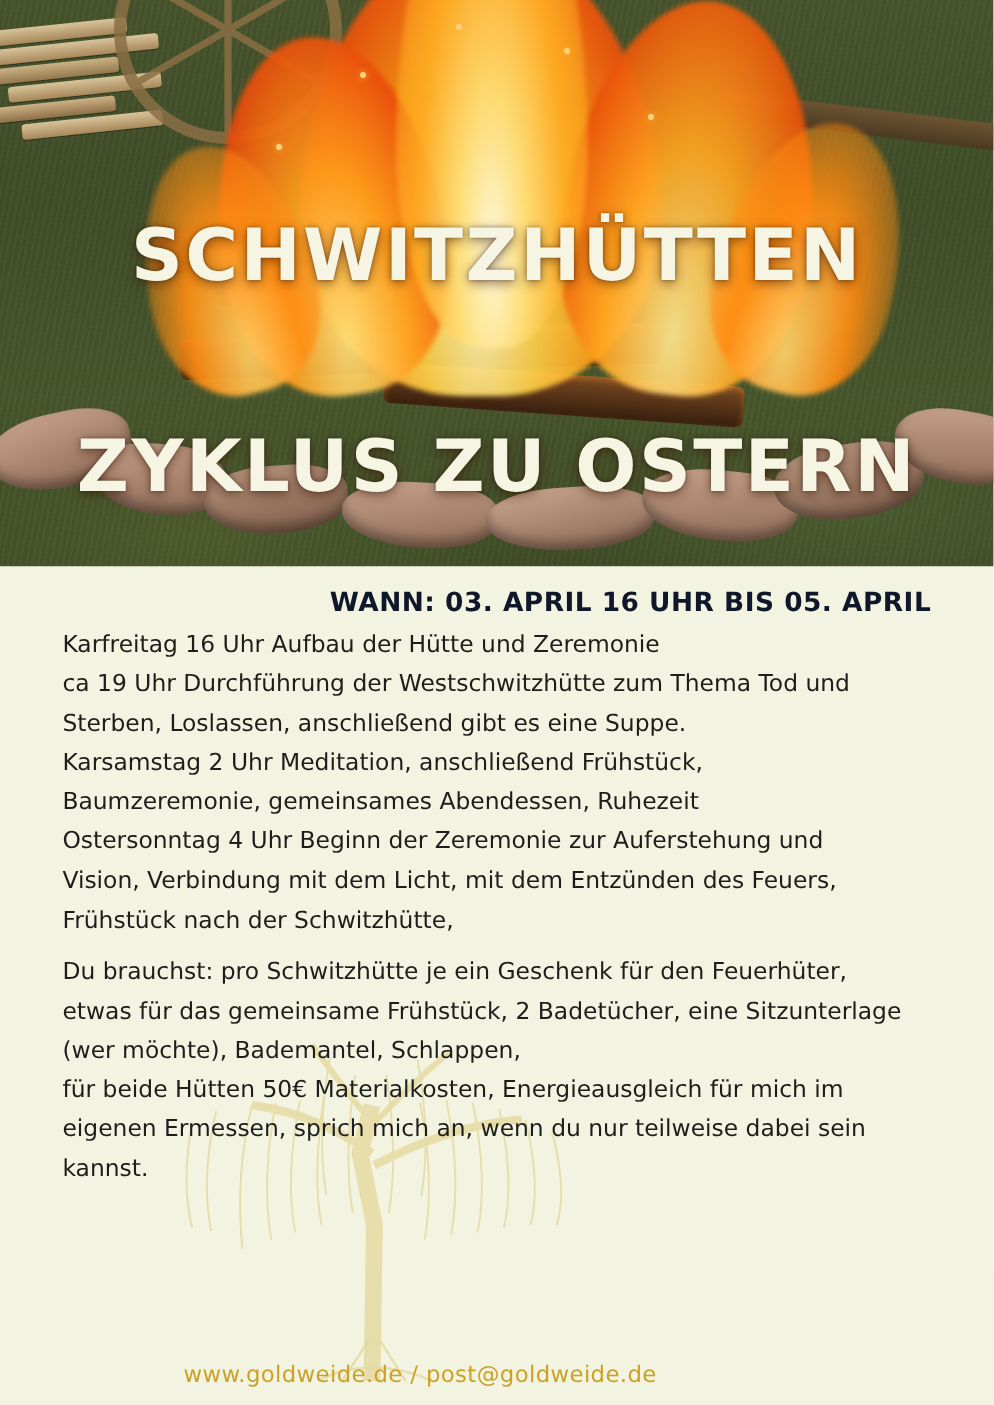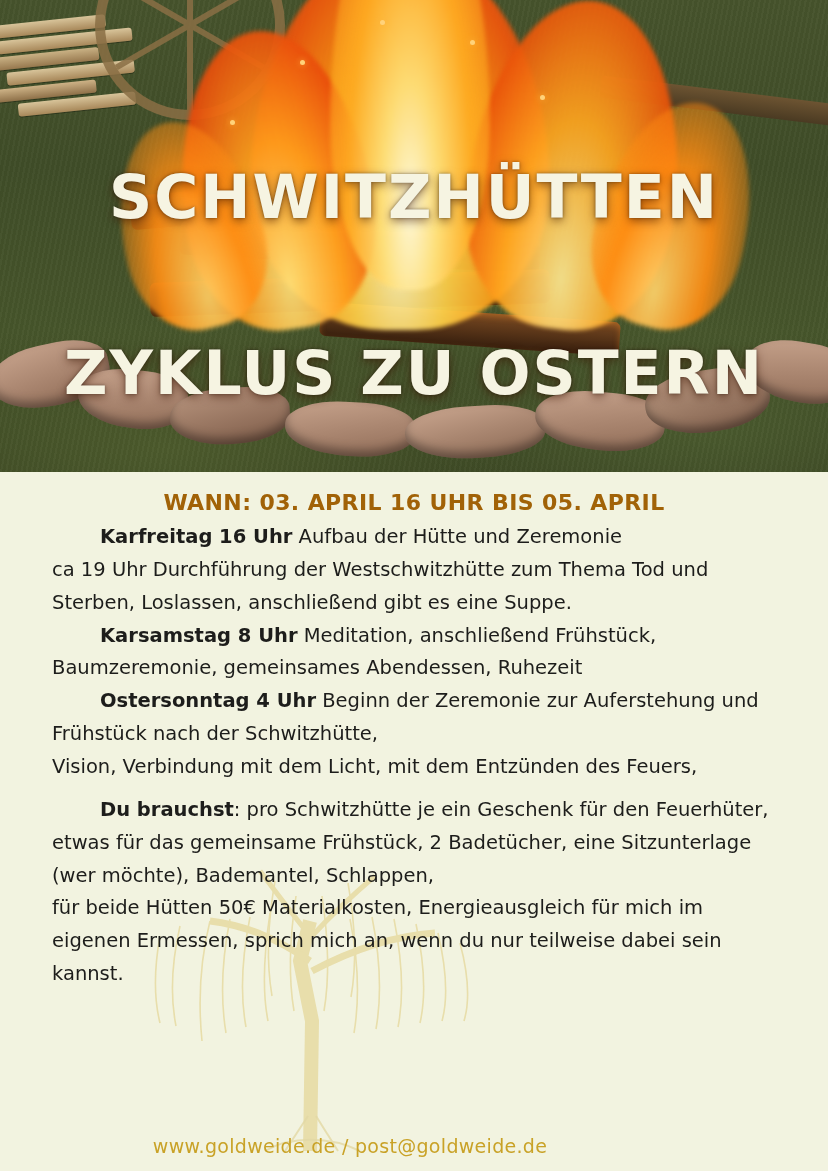--- a/index.html
+++ b/index.html
@@ -173,21 +173,21 @@
     width: 5px; height: 5px;
     border-radius: 50%;
     background: #ffd27a;
     box-shadow: 0 0 6px #ffb13a;
   }
 
   
   .headline {
     position: absolute;
     left: 0;
-    top: 0;
+    top: 16px;
     width: 828px;
     height: 472px;
     z-index: 5;
   }
   .headline-line {
     position: absolute;
     width: 100%;
     text-align: center;
     color: #f6f4e2;
     font-family: "DejaVu Sans", sans-serif;
@@ -211,40 +211,40 @@
   .tree {
     position: absolute;
     left: 60px;
     bottom: 10px;
     width: 520px;
     height: 440px;
     opacity: .45;
     pointer-events: none;
   }
   .when, .where {
-    text-align: center;
+    text-align: right;
     font-family: "DejaVu Sans", sans-serif;
     font-weight: bold;
-    color: #a16207;
+    color: #0f172a;
     letter-spacing: .4px;
   }
   .when { font-size: 22px; margin: 0 0 8px 0; }
   .where { font-size: 22px; margin: 0 0 18px 0; }
 
   .para {
     position: relative;
     z-index: 2;
     font-family: "DejaVu Sans", sans-serif;
     font-size: 19.5px;
     line-height: 1.48;
     color: #1d1d1b;
     margin: 0 0 4px 0;
   }
   .para.gap { margin-top: 14px; }
-  .para b { font-weight: bold; margin-left: 48px; }
+  .para b { font-weight: normal; }
 
   .footer {
     position: absolute;
     left: 0;
     bottom: 14px;
     width: 700px;
     text-align: center;
     font-family: "DejaVu Sans", sans-serif;
     font-size: 19px;
     color: #c9a227;
@@ -349,29 +349,29 @@
 
     <div class="when">WANN: 03. APRIL 16 UHR BIS 05. APRIL</div>
 
     <p class="para">
       <b>Karfreitag 16 Uhr</b><span> Aufbau der Hütte und Zeremonie</span>
     </p>
     <p class="para">ca 19 Uhr Durchführung der Westschwitzhütte zum Thema Tod und</p>
     <p class="para">Sterben, Loslassen, anschließend gibt es eine Suppe.</p>
 
     <p class="para">
-      <b>Karsamstag  8 Uhr</b><span> Meditation, anschließend Frühstück,</span>
+      <b>Karsamstag  2 Uhr</b><span> Meditation, anschließend Frühstück,</span>
     </p>
     <p class="para">Baumzeremonie, gemeinsames Abendessen, Ruhezeit</p>
 
     <p class="para">
       <b>Ostersonntag 4 Uhr</b><span> Beginn der Zeremonie zur Auferstehung und</span>
     </p>
+    <p class="para">Vision, Verbindung mit dem Licht, mit dem Entzünden des Feuers,</p>
     <p class="para">Frühstück nach der Schwitzhütte,</p>
-    <p class="para">Vision, Verbindung mit dem Licht, mit dem Entzünden des Feuers,</p>
 
     <p class="para gap">
       <b>Du brauchst</b><span>: pro Schwitzhütte je ein Geschenk für den Feuerhüter,</span>
     </p>
     <p class="para">etwas für das gemeinsame Frühstück, 2 Badetücher, eine Sitzunterlage</p>
     <p class="para">(wer möchte), Bademantel, Schlappen,</p>
     <p class="para">für beide Hütten 50€ Materialkosten, Energieausgleich für mich im</p>
     <p class="para">eigenen Ermessen, sprich mich an, wenn du nur teilweise dabei sein</p>
     <p class="para">kannst.</p>
 

